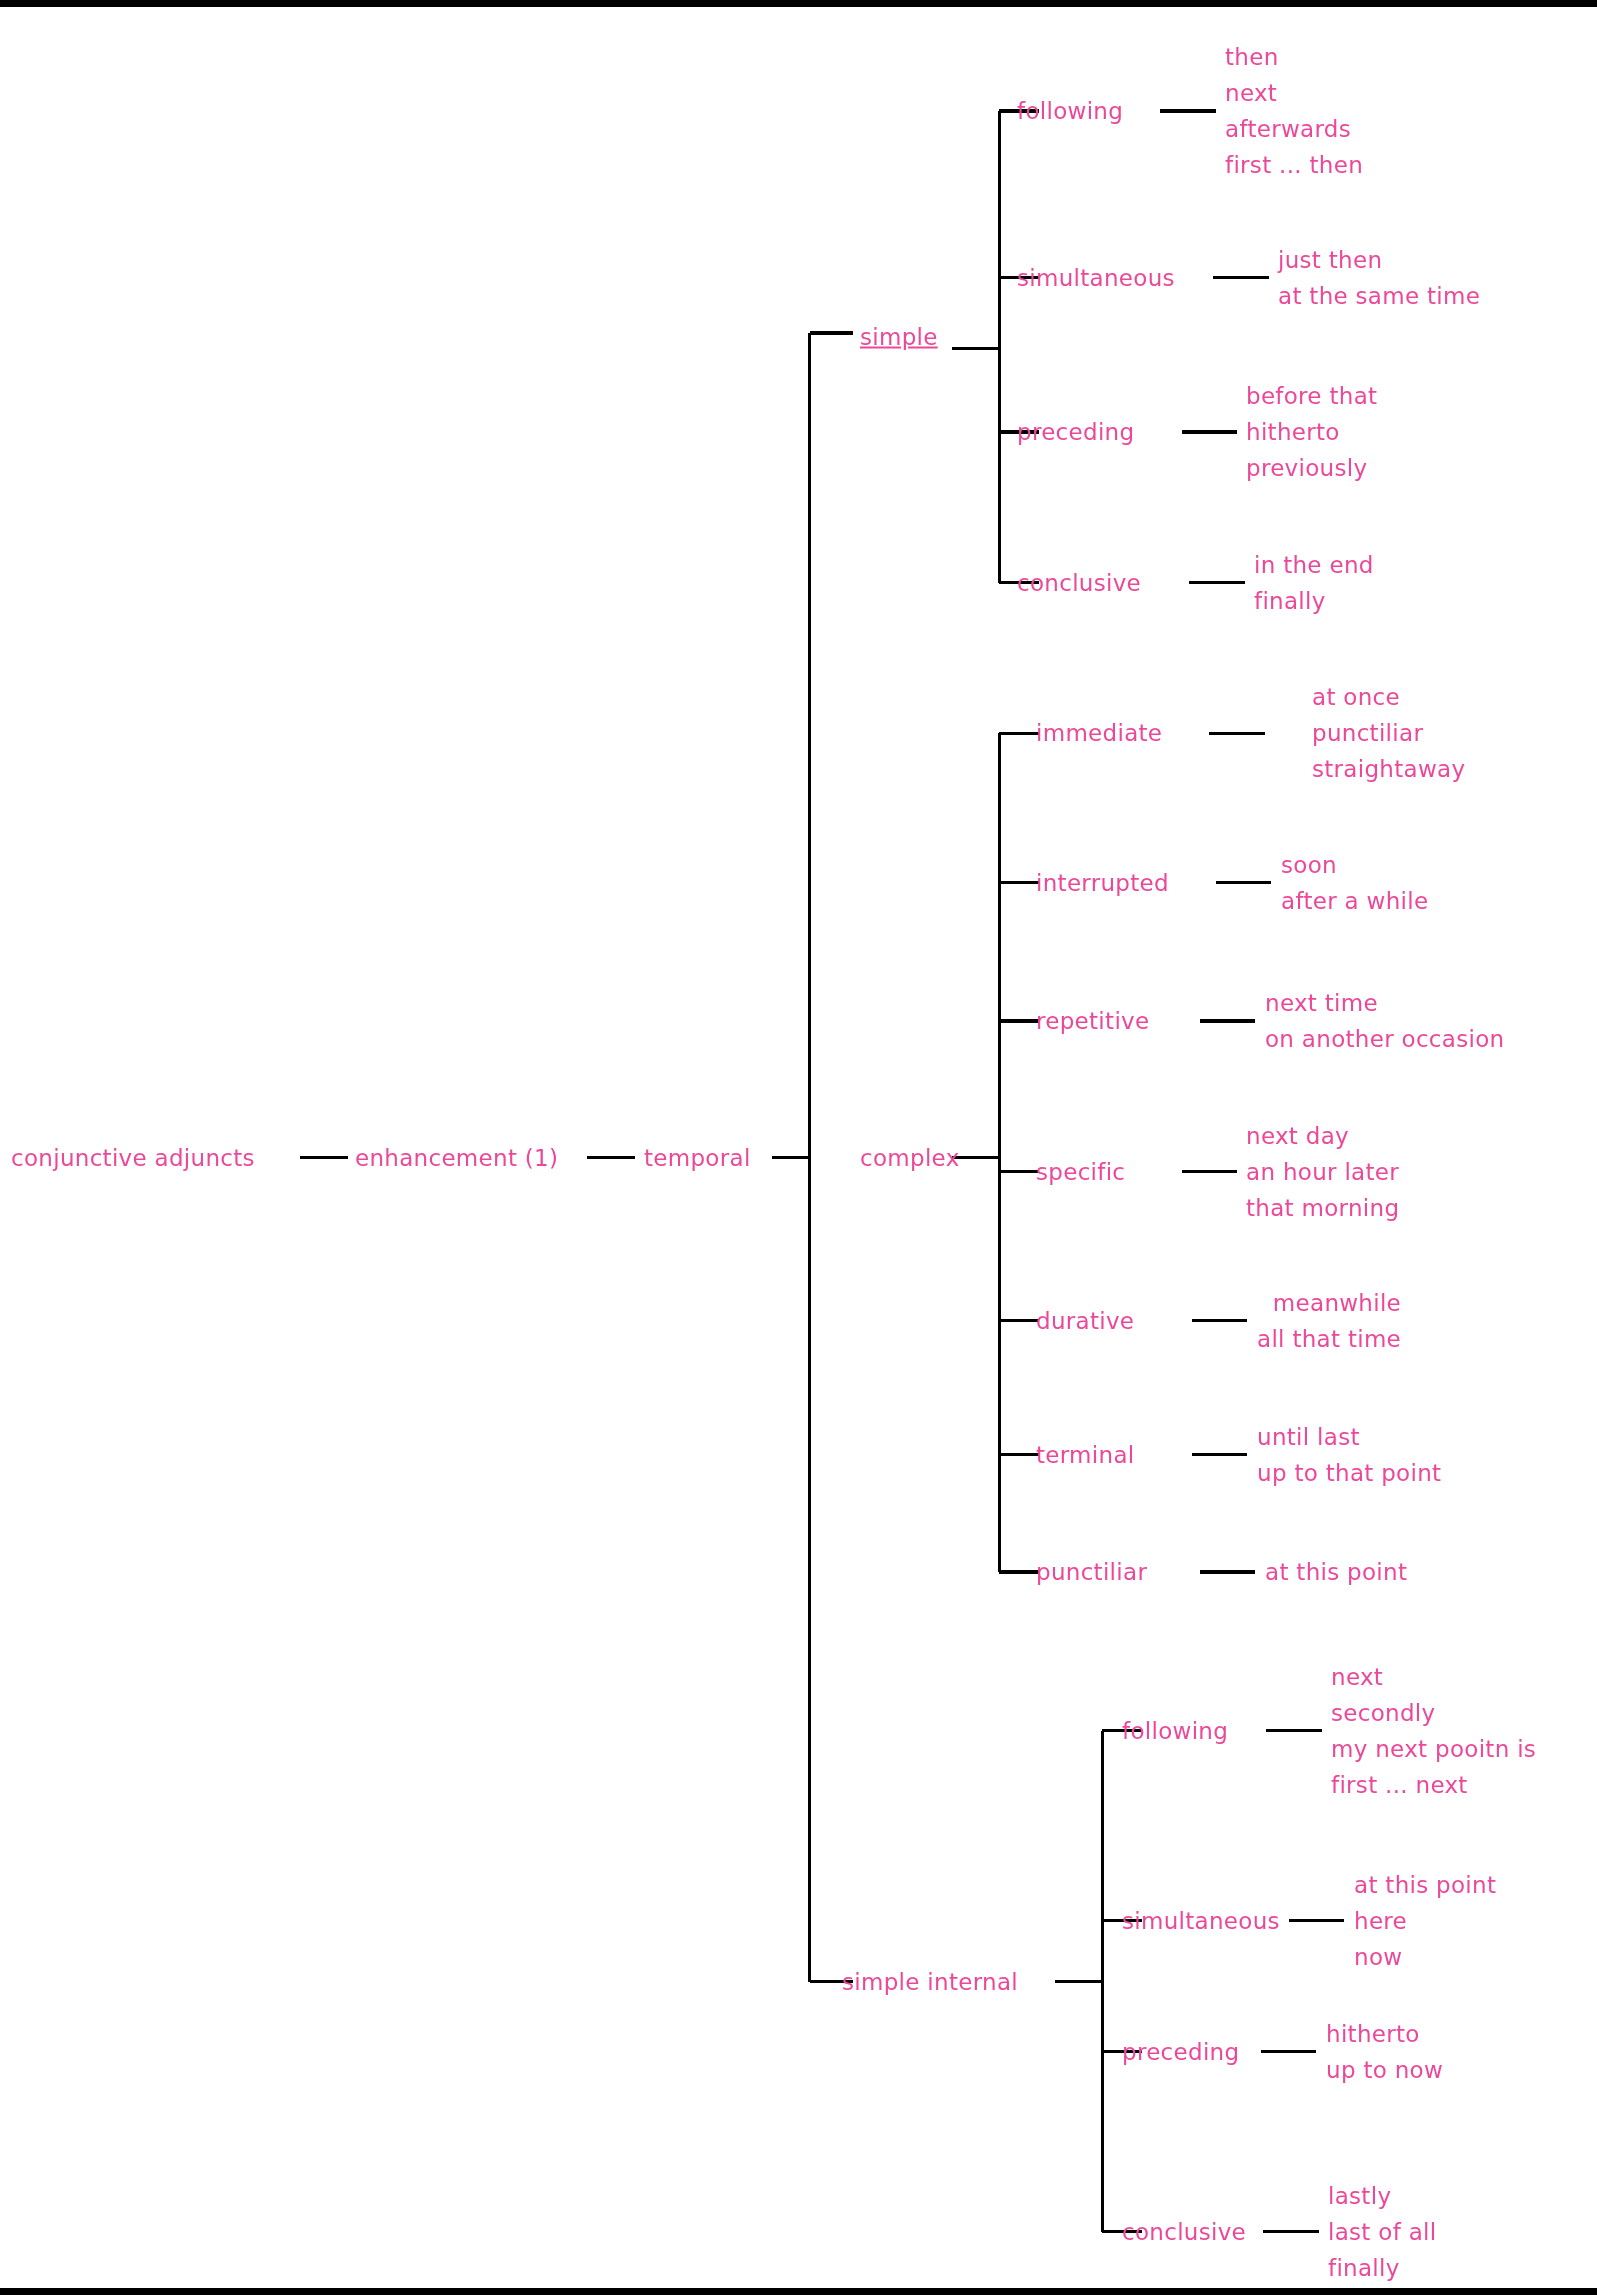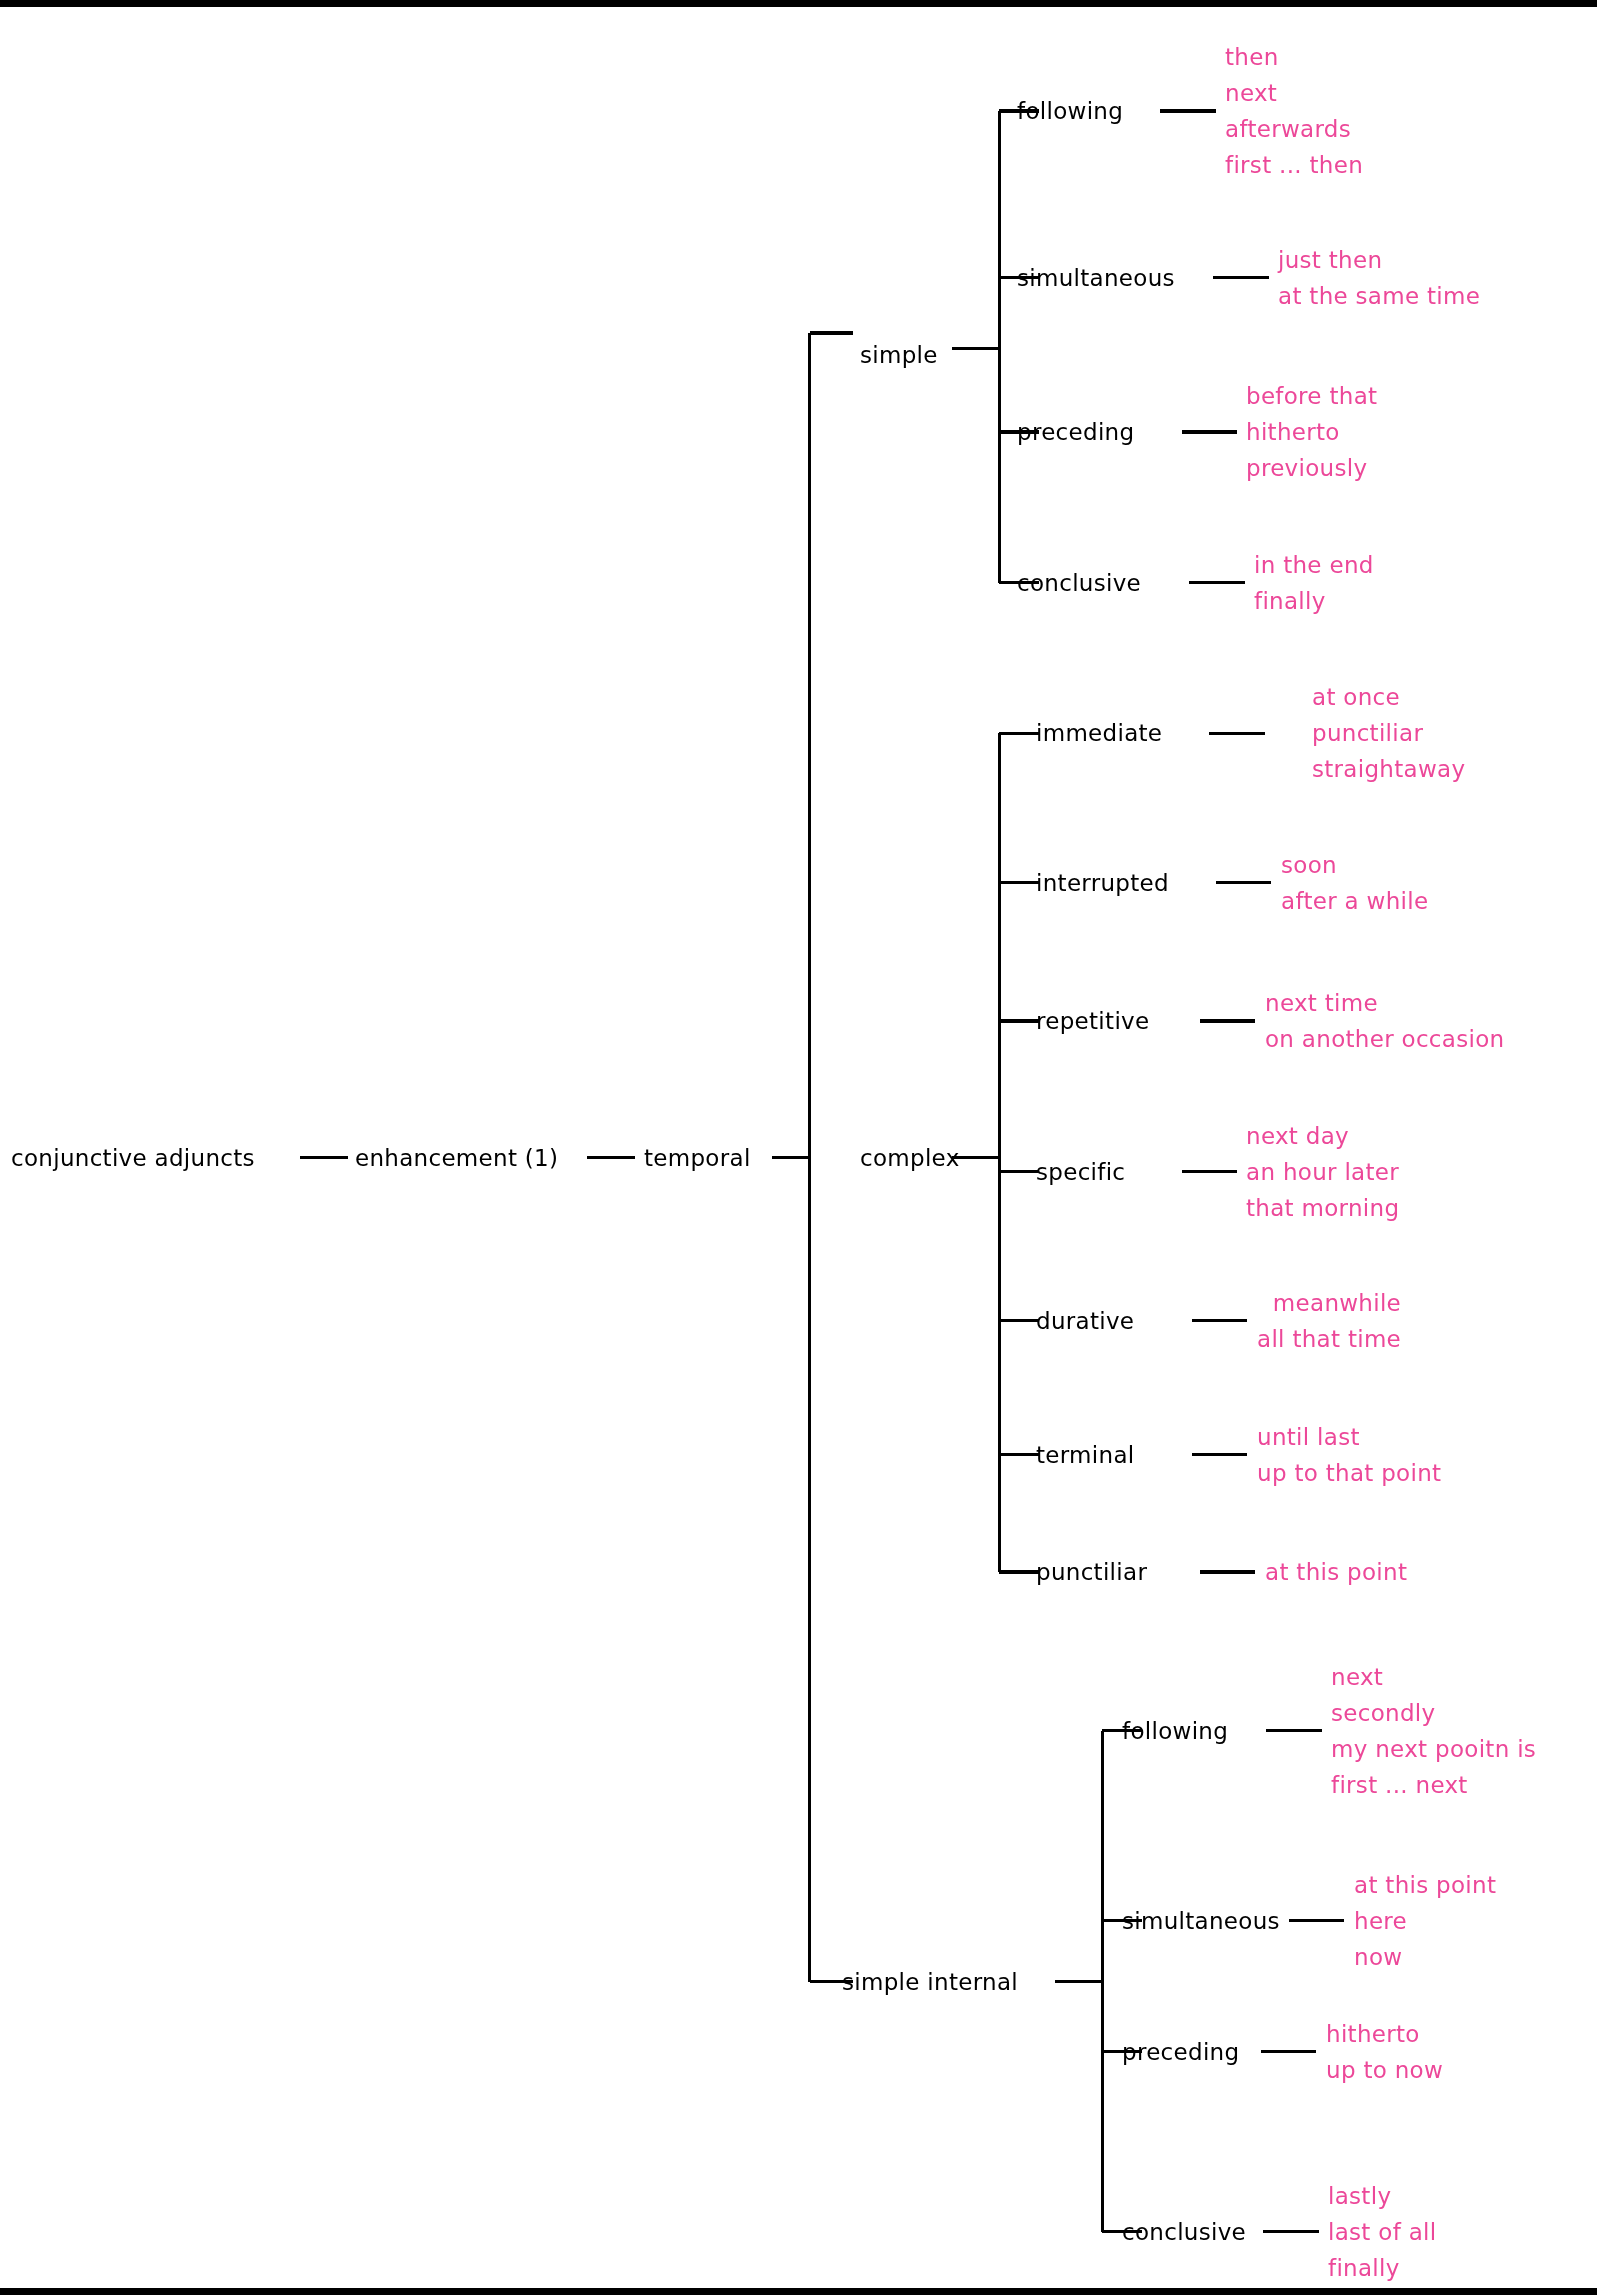--- a/index.html
+++ b/index.html
@@ -31,21 +31,21 @@
     top: 0;
     width: 1598px;
     height: 2295px;
     pointer-events: none;
   }
 
   .node {
     position: absolute;
     font-size: 23px;
     line-height: 1.0;
-    color: #000000;
+    color: #ec4899;
     white-space: nowrap;
     letter-spacing: 0.3px;
   }
   .node.center-y { transform: translateY(-50%); }
 
   .realizations {
     position: absolute;
     font-size: 23px;
     line-height: 36px;
     color: #ec4899;
@@ -120,21 +120,21 @@
       <line x1="1593" y1="2815" x2="1663" y2="2815"></line>
     </g>
   </svg>
 
   <div class="node center-y" style="left:11px; top:1158px;">conjunctive adjuncts</div>
 
   <div class="node center-y" style="left:355px; top:1158px;">enhancement (1)</div>
 
   <div class="node center-y" style="left:644px; top:1158px;">temporal</div>
 
-  <div class="node center-y" style="left:860px; top:355px;">simple</div>
+  <div class="node center-y" style="left:860px; top:337px;text-decoration:underline;">simple</div>
 
   <div class="node center-y" style="left:860px; top:1158px;">complex</div>
 
   <div class="node center-y" style="left:842px; top:1982px;">simple internal</div>
 
   <div class="node center-y" style="left:1017px; top:111px;">following</div>
   <div class="realizations center-y" style="left:1225px; top:111px;">
       <span class="r-line">then</span>
       <span class="r-line">next</span>
       <span class="r-line">afterwards</span>

